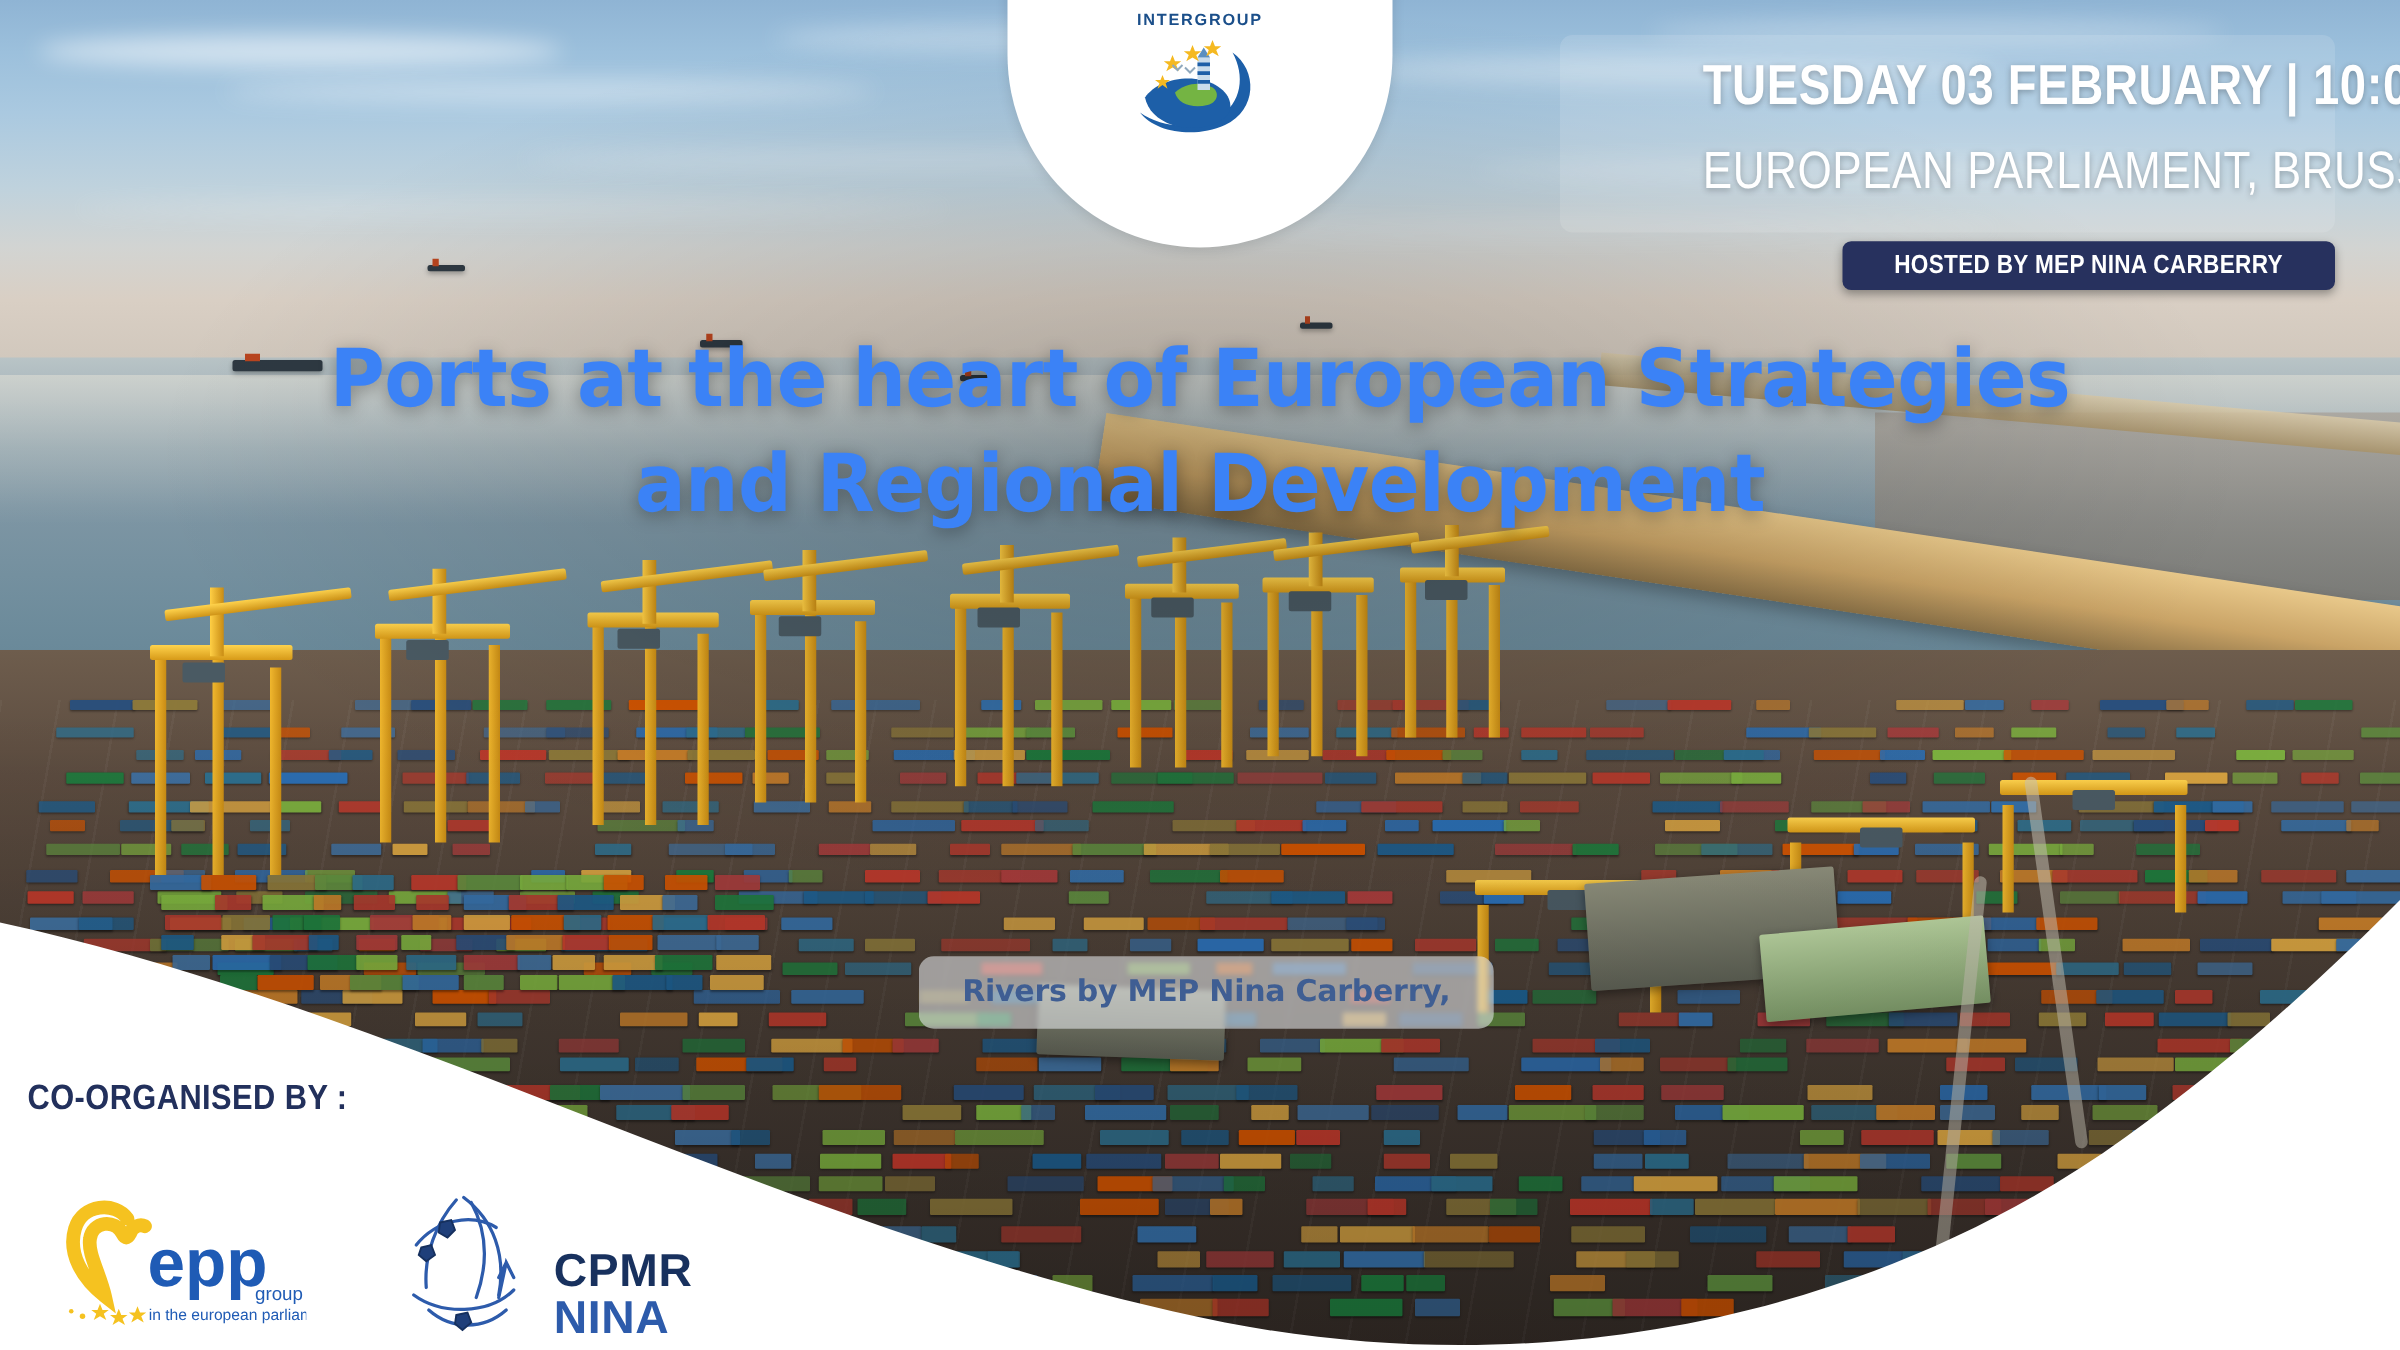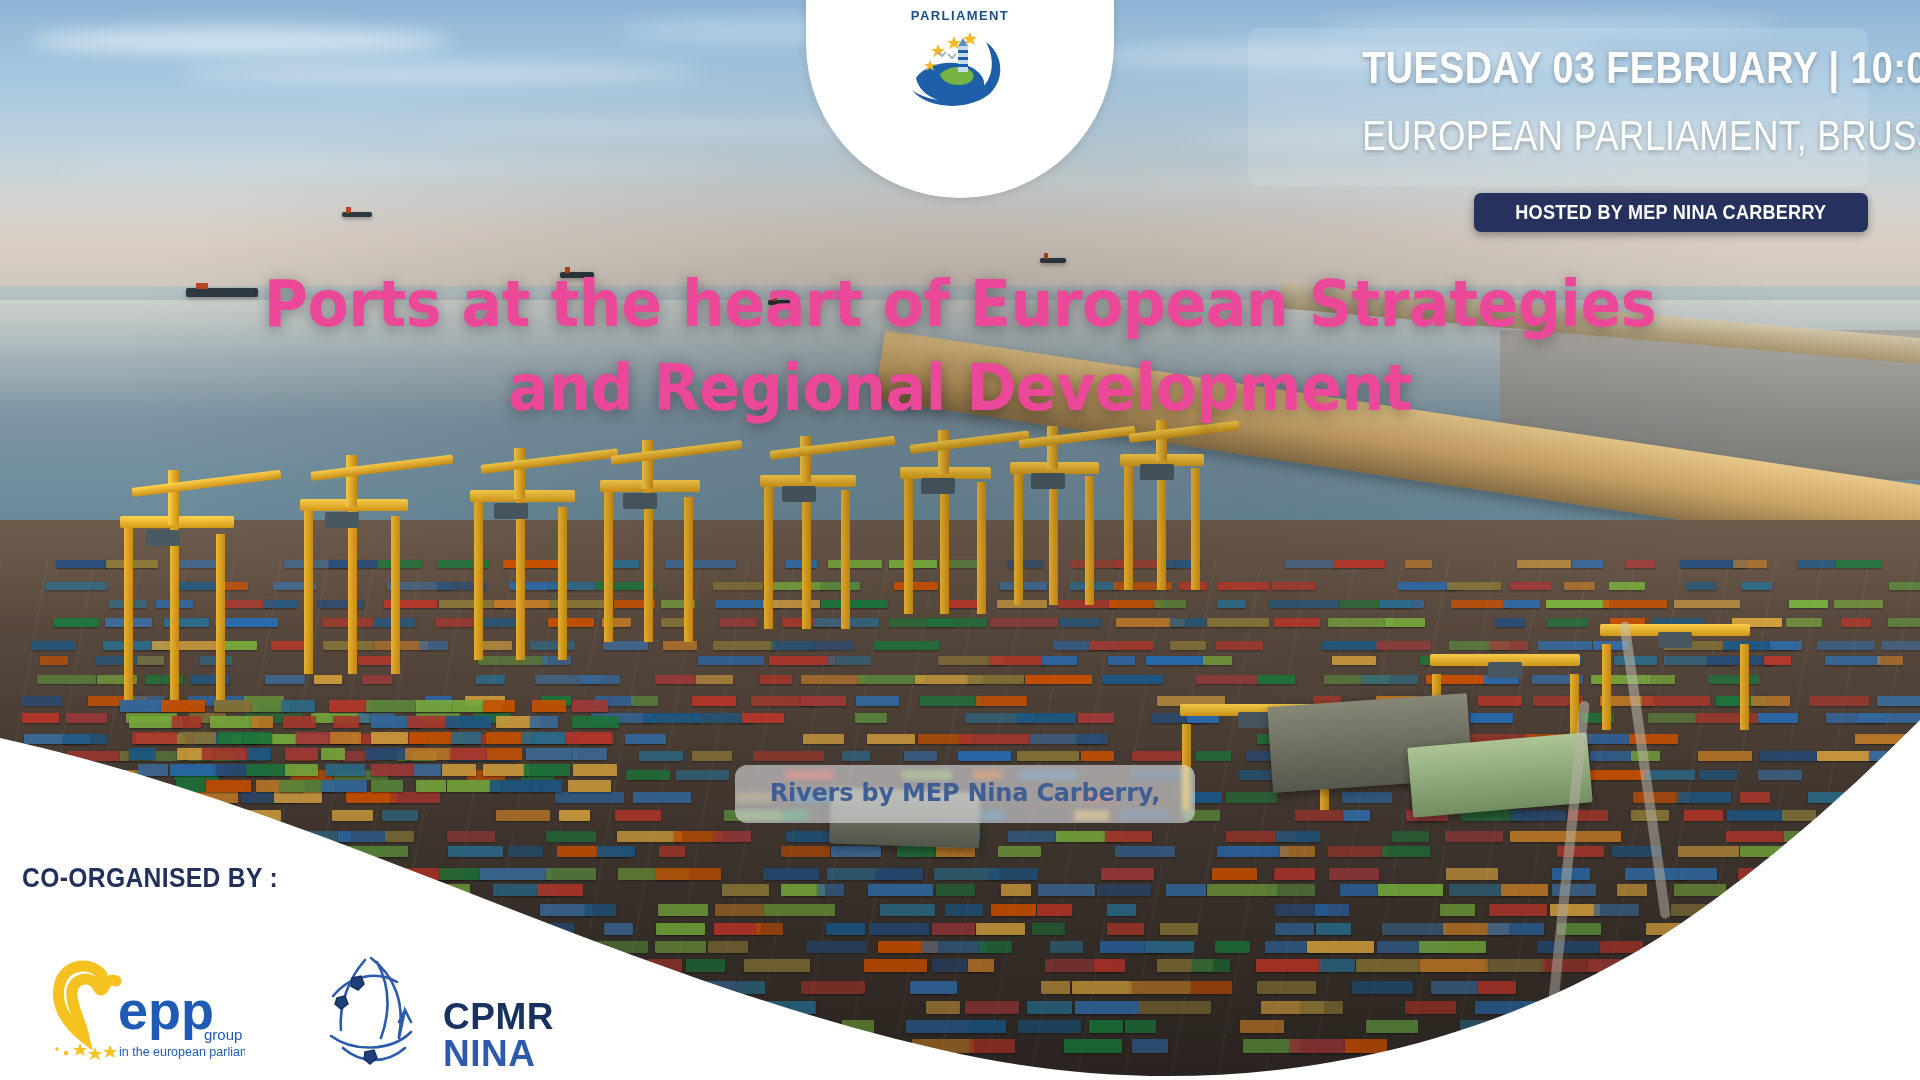--- a/index.html
+++ b/index.html
@@ -200,21 +200,21 @@
     display:block; color:#ffffff; font-size:21px; font-weight:bold;
     font-family:"Liberation Sans Narrow","Liberation Sans", sans-serif;
     text-transform:uppercase; letter-spacing:.3px;
     transform:scaleX(.86); transform-origin:center;
     white-space:nowrap;
   }
 
   
   .title {
     position:absolute; left:0; top:262px; width:1920px;
-    text-align:center; color:#ec4899;
+    text-align:center; color:#3b82f6;
     font-family:"DejaVu Sans", sans-serif;
     font-weight:bold;
     font-size:64px; line-height:1.32;
     letter-spacing:-.5px;
     text-shadow:0 3px 14px rgba(0,0,0,.34);
   }
   .title .t-line { display:block; transform:scaleX(.94); }
 
   
   .portrait {
@@ -1254,21 +1254,21 @@
     <div class="road r2"></div>
 
     <div class="dim-overlay"></div>
   </div>
 
   <svg class="swoosh" viewBox="0 0 1920 420" preserveAspectRatio="none">
     <path d="M0,78 C330,150 640,330 980,398 C1260,452 1520,380 1700,250 C1800,178 1870,110 1920,60 L1920,420 L0,420 Z" fill="#ffffff"></path>
   </svg>
 
   <div class="logo-badge">
-    <div class="intergroup-word">PARLIAMENT</div>
+    <div class="intergroup-word">INTERGROUP</div>
 
     <svg class="logo-mark" viewBox="0 0 132 92">
 
       <path d="M92,16 C112,30 112,62 86,74 C62,85 30,80 18,64 C34,76 62,78 80,68 C100,57 102,34 92,16 Z" fill="#1d5fa8"></path>
       <path d="M22,52 C30,40 50,34 68,38 C84,42 92,52 90,62 C86,74 62,80 44,74 C32,70 24,62 22,52 Z" fill="#1d5fa8"></path>
 
       <path d="M46,48 C54,40 68,39 76,44 C82,48 80,56 72,58 C60,61 48,57 46,48 Z" fill="#74b443"></path>
 
       <rect x="64" y="20" width="10" height="26" fill="#c9dcec"></rect>
       <rect x="64" y="24" width="10" height="3" fill="#1d5fa8"></rect>

